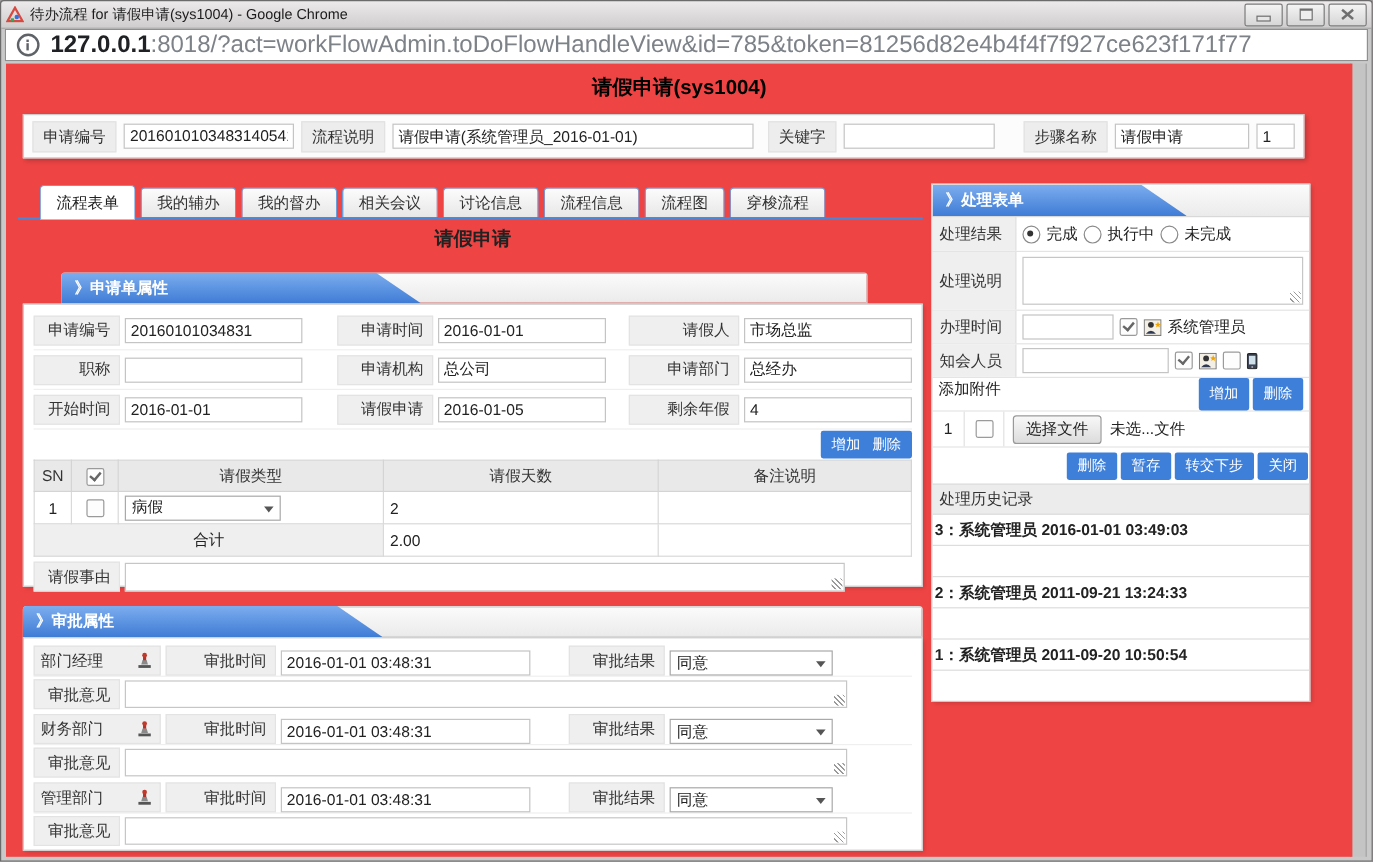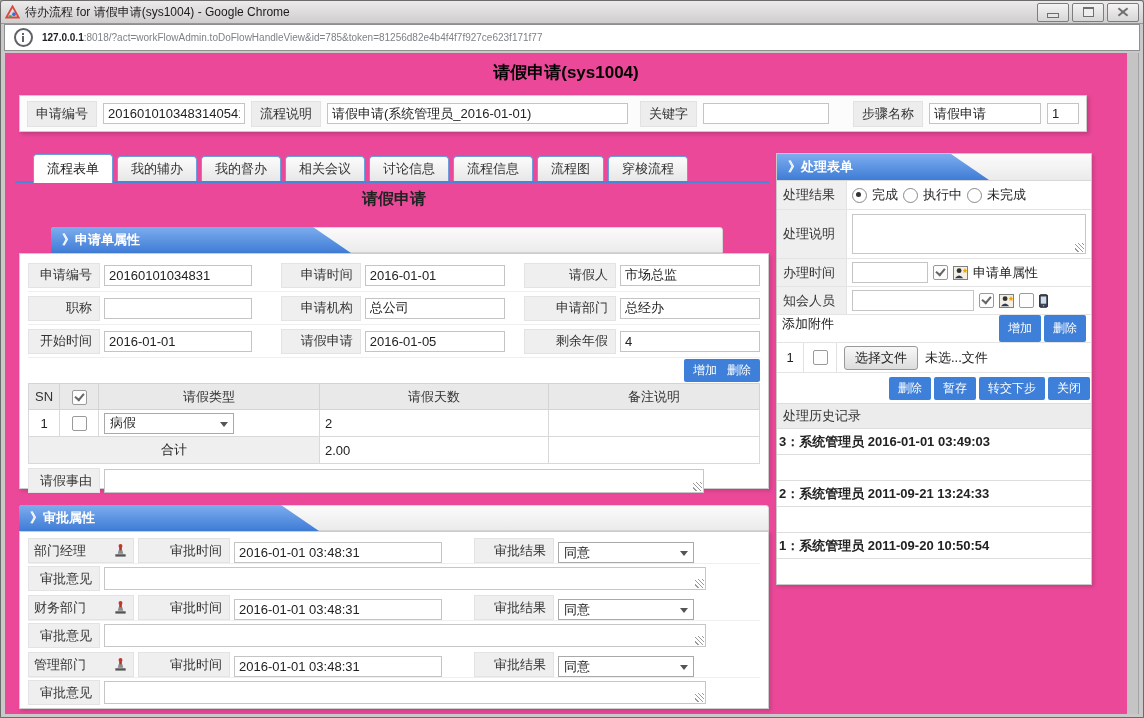--- a/index.html
+++ b/index.html
@@ -15,25 +15,25 @@
   .g-max{width:9px;height:7px;border:1px solid #6f6f6f;border-top:2px solid #6f6f6f;background:#eee;}
   .g-close{position:relative;width:12px;height:10px;}
   .g-close::before,.g-close::after{content:"";position:absolute;left:0;top:4px;width:12px;height:2px;background:#6f6f6f;}
   .g-close::before{transform:rotate(40deg);} .g-close::after{transform:rotate(-40deg);}
   
   .urlbar{position:absolute;left:3px;right:3px;top:23px;height:27px;background:#fff;border:1px solid #8f8f8f;
     display:flex;align-items:center;padding:0 9px;gap:9px;box-sizing:border-box;}
   .info-i{width:15px;height:15px;border:2px solid #5f6368;border-radius:50%;position:relative;flex-shrink:0;}
   .info-i::before{content:"";position:absolute;left:6px;top:3px;width:2px;height:2px;background:#5f6368;}
   .info-i::after{content:"";position:absolute;left:6px;top:6px;width:2px;height:6px;background:#5f6368;}
-  .url{font-size:10px;white-space:nowrap;overflow:hidden;}
+  .url{font-size:20px;white-space:nowrap;overflow:hidden;}
   .url b{color:#202124;font-weight:bold;}
   .url span{color:#7d8288;}
   
-  .content{position:absolute;left:4px;top:52px;width:1122px;height:661px;background:#ec4899;overflow:hidden;font-size:13px;color:#222;}
+  .content{position:absolute;left:4px;top:52px;width:1122px;height:661px;background:#ef4444;overflow:hidden;font-size:13px;color:#222;}
   .vscroll{position:absolute;right:4px;top:52px;width:14px;height:661px;background:#c4c4c4;border-left:1px solid #a3a3a3;border-right:1px solid #a3a3a3;box-sizing:border-box;}
   .page-title{position:absolute;top:8px;left:0;width:100%;text-align:center;font-size:17px;font-weight:bold;color:#000;}
   .lblc{background:#ededed;border:1px solid #e2e2e2;padding:3px 8px;font-size:13px;color:#333;white-space:nowrap;}
   .ipt{height:21px;border:1px solid #c4c4c4;background:#fff;font-size:13px;color:#222;padding:0 4px;box-sizing:border-box;font-family:inherit;}
   .header-box{position:absolute;left:14px;top:42px;width:1068px;height:37px;border:1px solid #ccc;background:#fcfcfc;
     box-shadow:2px 2px 4px rgba(0,0,0,.2);display:flex;align-items:center;padding:0 7px;gap:6px;box-sizing:border-box;}
   
   .tabs{position:absolute;left:10px;top:100px;width:754px;height:30px;display:flex;align-items:flex-end;padding-left:16px;box-sizing:border-box;}
   .tabline{position:absolute;left:0;right:0;bottom:0;height:2px;background:#4a86d8;}
   .tab{position:relative;z-index:2;height:24px;margin:0 2px 2px 2px;padding:0 13px;display:flex;align-items:center;
@@ -322,21 +322,21 @@
           <input class="ipt" style="width: 76px;">
           <span class="cb on"></span>
           <span class="icon">
               <svg width="15" height="14" viewBox="0 0 16 15">
                 <rect x="0.5" y="0.5" width="15" height="14" fill="#f3efe5" stroke="#777"></rect>
                 <circle cx="6.5" cy="5" r="2.6" fill="#333"></circle>
                 <path d="M2 13 Q6.5 7.5 11 13 Z" fill="#2f3b55"></path>
                 <path d="M12.8 2 L13.6 4 L15.5 4.2 L14 5.5 L14.5 7.4 L12.8 6.3 L11.1 7.4 L11.6 5.5 L10.1 4.2 L12 4 Z" fill="#f0a500"></path>
               </svg>
             </span>
-          <span>申请单属性</span>
+          <span>系统管理员</span>
         </span>
       </div>
 
       <div class="prow" style="height:27px">
         <span class="plbl">知会人员</span>
         <span class="pval">
           <input class="ipt" style="width: 122px;">
           <span class="cb on"></span>
           <span class="icon">
               <svg width="15" height="14" viewBox="0 0 16 15">

